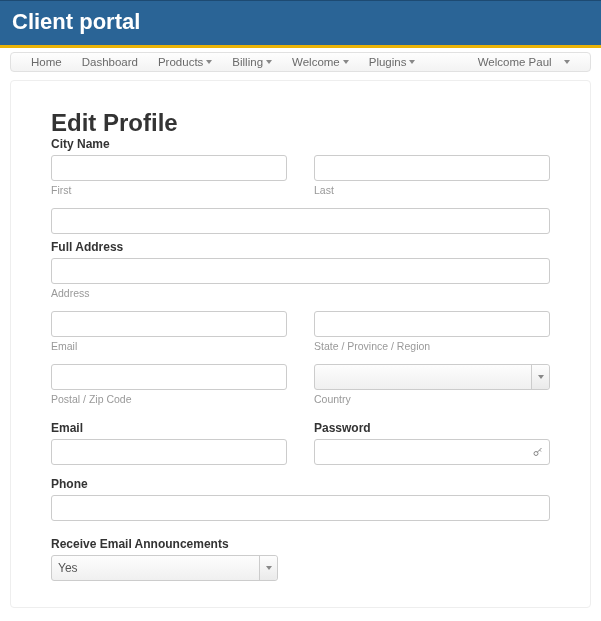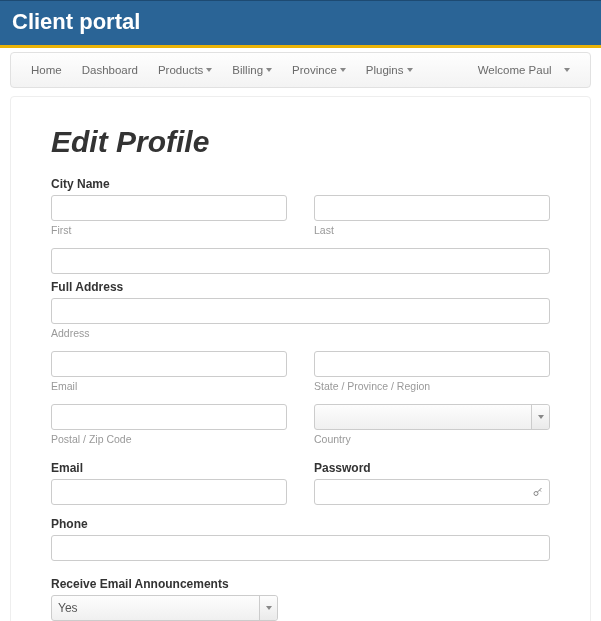--- a/index.html
+++ b/index.html
@@ -23,21 +23,21 @@
     font-family: "Helvetica Neue", Arial, sans-serif;
   }
   .navbar {
     display: flex;
     align-items: center;
     background: linear-gradient(#fefefe, #f3f3f3);
     border: 1px solid #e1e1e1;
     border-radius: 4px;
     margin: 4px 10px 8px 10px;
     padding: 2px 10px;
-    height: 36px;
+    height: 20px;
     font-size: 11.5px;
     color: #6a6a6a;
   }
   .navbar .nav-left { display: flex; gap: 0; }
   .navbar .nav-item {
     padding: 8px 10px;
     cursor: pointer;
     display: flex;
     align-items: center;
     gap: 3px;
@@ -52,24 +52,22 @@
     border-top: 4px solid #888;
     vertical-align: middle;
   }
   .content-wrap {
     border: 1px solid #eee;
     border-radius: 4px;
     margin: 0 10px 10px 10px;
     padding: 28px 40px 20px 40px;
   }
   h2.page-title {
-    font-size: 30px;
+    font-size: 24px;
     font-weight: 700;
-    margin-bottom: 18px;
-    font-style: italic;
   }
   .section-label {
     font-size: 12px;
     font-weight: 700;
     margin-bottom: 4px;
   }
   .row { display: flex; gap: 27px; margin-bottom: 2px; align-items: center; }
   .col { flex: 1; display: flex; flex-direction: column; }
   input.text, select.select {
     width: 100%;
@@ -134,21 +132,21 @@
       </div>
     <div class="nav-item">
         <span>Products</span>
         <span class="caret"></span>
       </div>
     <div class="nav-item">
         <span>Billing</span>
         <span class="caret"></span>
       </div>
     <div class="nav-item">
-        <span>Province</span>
+        <span>Welcome</span>
         <span class="caret"></span>
       </div>
     <div class="nav-item">
         <span>Plugins</span>
         <span class="caret"></span>
       </div>
   </div>
   <div class="nav-right">
     <div class="nav-item"><span>Welcome Paul</span>&nbsp;&nbsp;<span class="caret"></span></div>
   </div>

